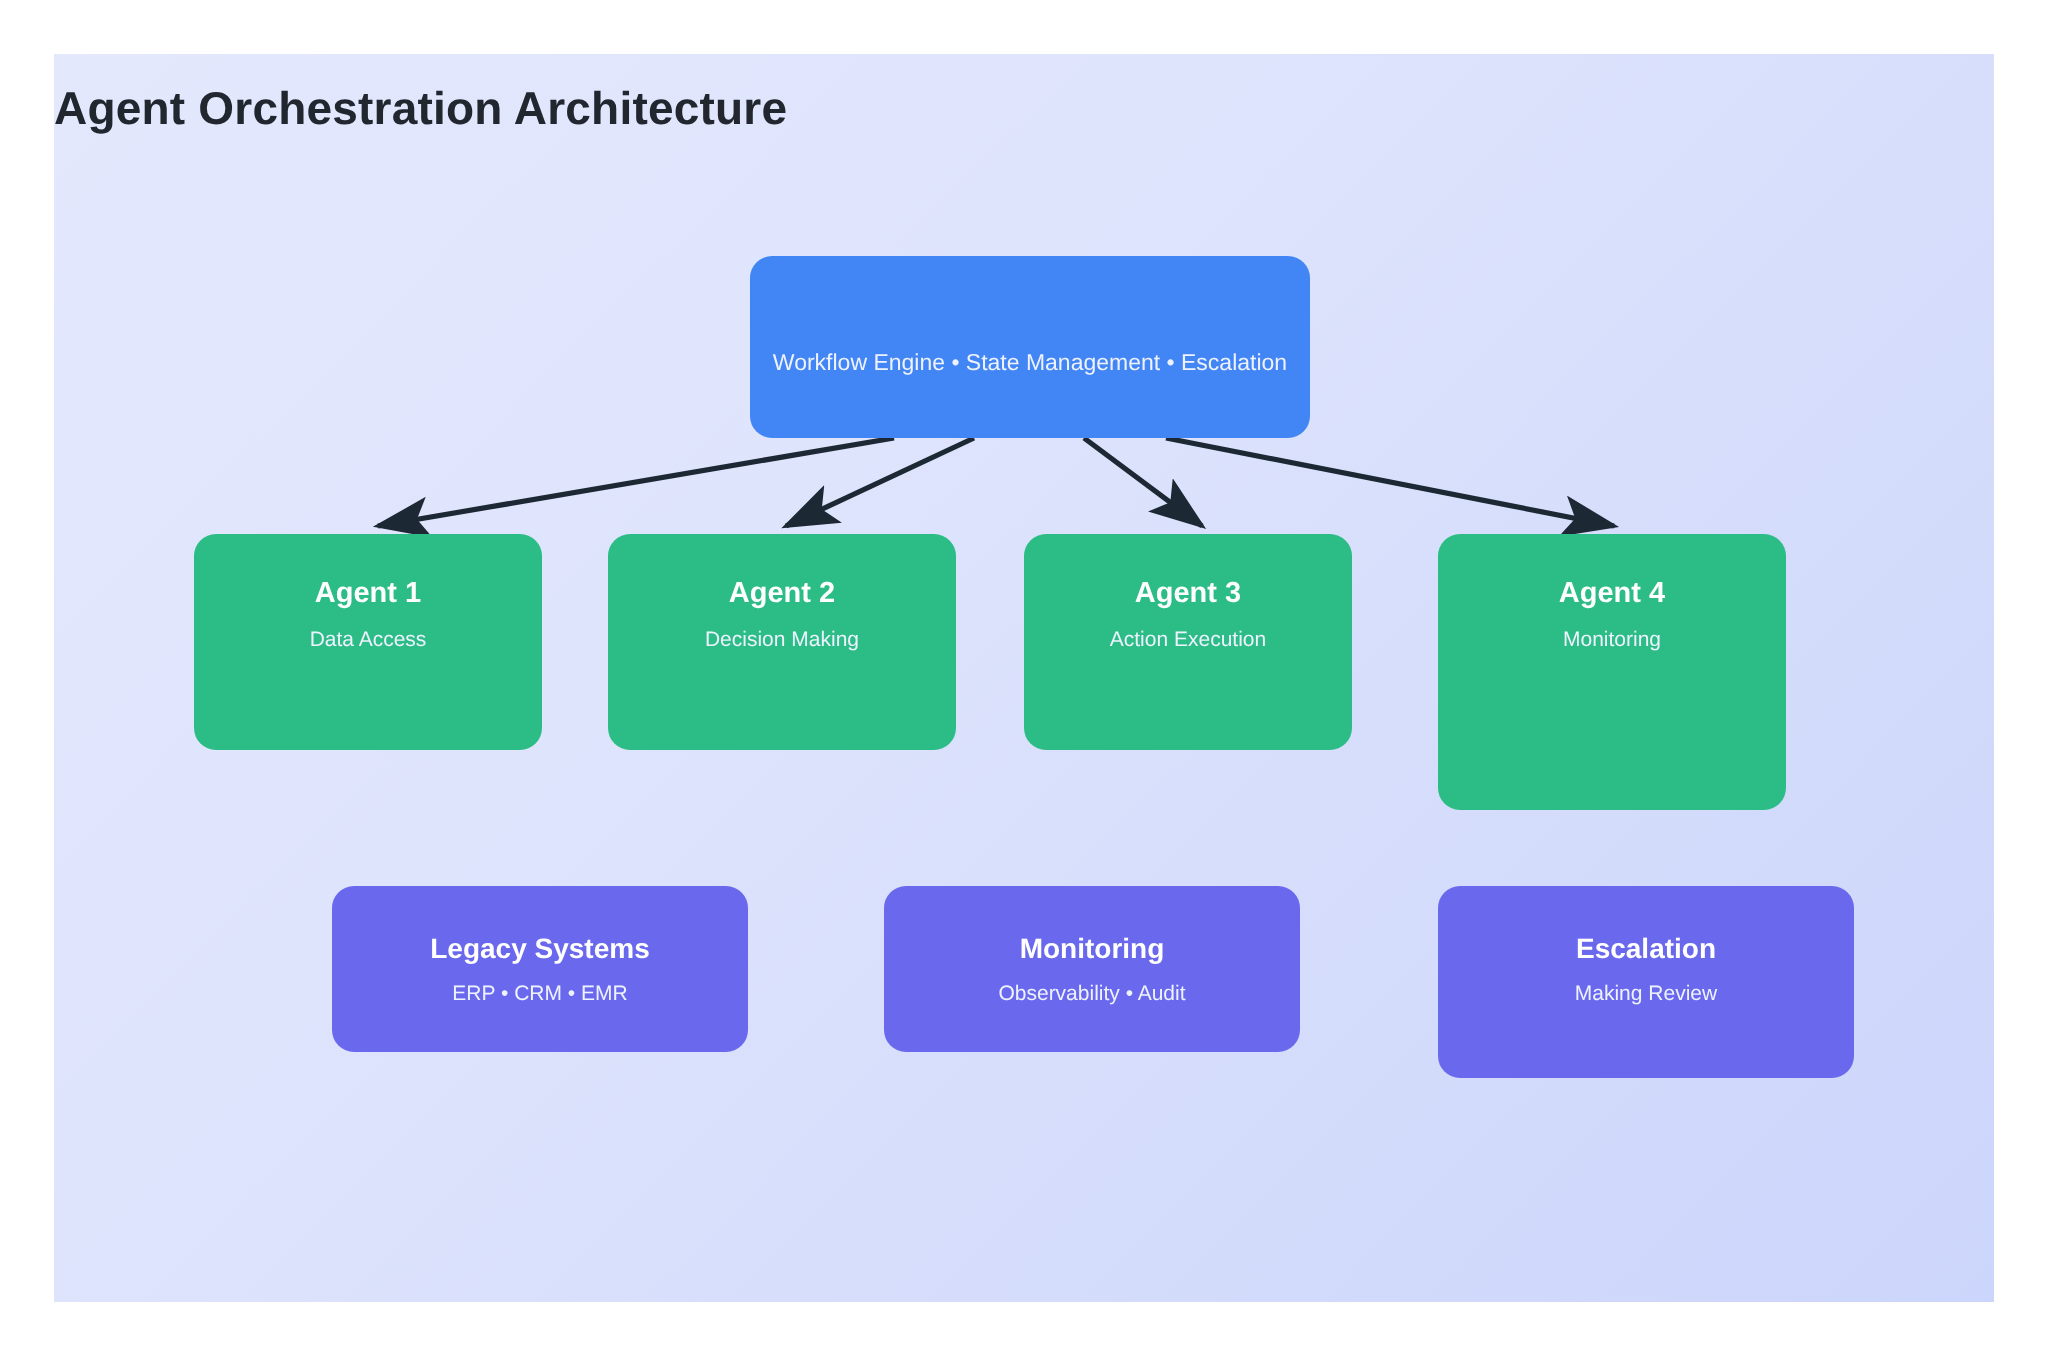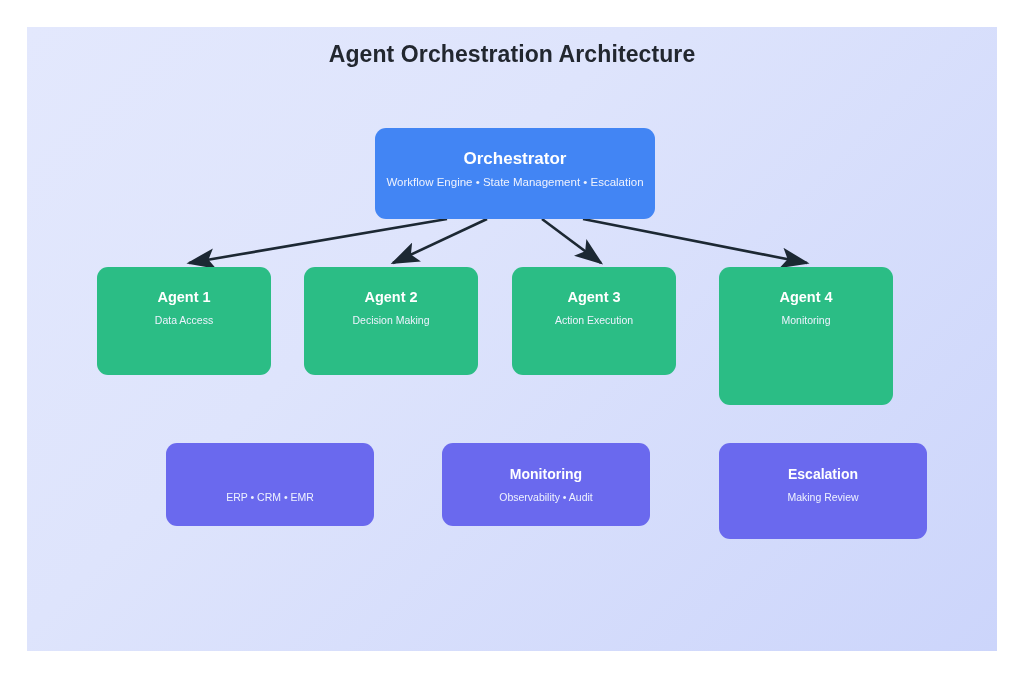--- a/index.html
+++ b/index.html
@@ -30,21 +30,21 @@
     height: 624px;
     background: linear-gradient(135deg, #e3e8fd 0%, #dee4fc 38%, #ccd5fb 100%);
   }
 
   
   #page-title {
     position: absolute;
     left: 0;
     top: 14px;
     width: 970px;
-    text-align: center;
+    text-align: left;
     font-size: 23px;
     font-weight: bold;
     color: #22272f;
     letter-spacing: 0.1px;
   }
 
   
   #connectors {
     position: absolute;
     left: 0;
@@ -120,40 +120,40 @@
       <g id="connector-lines" stroke="#1c2833" stroke-width="2.6" fill="none" stroke-linecap="butt">
           <line x1="420" y1="192" x2="162" y2="236" marker-end="url(#arrowhead)"></line>
           <line x1="460" y1="192" x2="366" y2="236" marker-end="url(#arrowhead)"></line>
           <line x1="515" y1="192" x2="574" y2="236" marker-end="url(#arrowhead)"></line>
           <line x1="556" y1="192" x2="780" y2="236" marker-end="url(#arrowhead)"></line>
         </g>
     </svg>
 
     <div id="nodes-layer">
         <div class="node orchestrator" style="left: 348px; top: 101px; width: 280px; height: 91px;">
-          <div class="node-title">Orchestrator</div>
           <div class="node-sub">Workflow Engine • State Management • Escalation</div>
         </div>
         <div class="node agent" style="left: 70px; top: 240px; width: 174px; height: 108px; text-decoration: underline;">
           <div class="node-title">Agent 1</div>
           <div class="node-sub">Data Access</div>
         </div>
         <div class="node agent" style="left: 277px; top: 240px; width: 174px; height: 108px;">
           <div class="node-title">Agent 2</div>
           <div class="node-sub">Decision Making</div>
         </div>
         <div class="node agent" style="left: 485px; top: 240px; width: 164px; height: 108px;">
           <div class="node-title">Agent 3</div>
           <div class="node-sub">Action Execution</div>
         </div>
         <div class="node agent" style="left: 692px; top: 240px; width: 174px; height: 138px;">
           <div class="node-title">Agent 4</div>
           <div class="node-sub">Monitoring</div>
         </div>
         <div class="node support" style="left: 139px; top: 416px; width: 208px; height: 83px;">
+          <div class="node-title">Legacy Systems</div>
           <div class="node-sub">ERP • CRM • EMR</div>
         </div>
         <div class="node support" style="left: 415px; top: 416px; width: 208px; height: 83px;">
           <div class="node-title">Monitoring</div>
           <div class="node-sub">Observability • Audit</div>
         </div>
         <div class="node support" style="left: 692px; top: 416px; width: 208px; height: 96px;">
           <div class="node-title">Escalation</div>
           <div class="node-sub">Making Review</div>
         </div>

